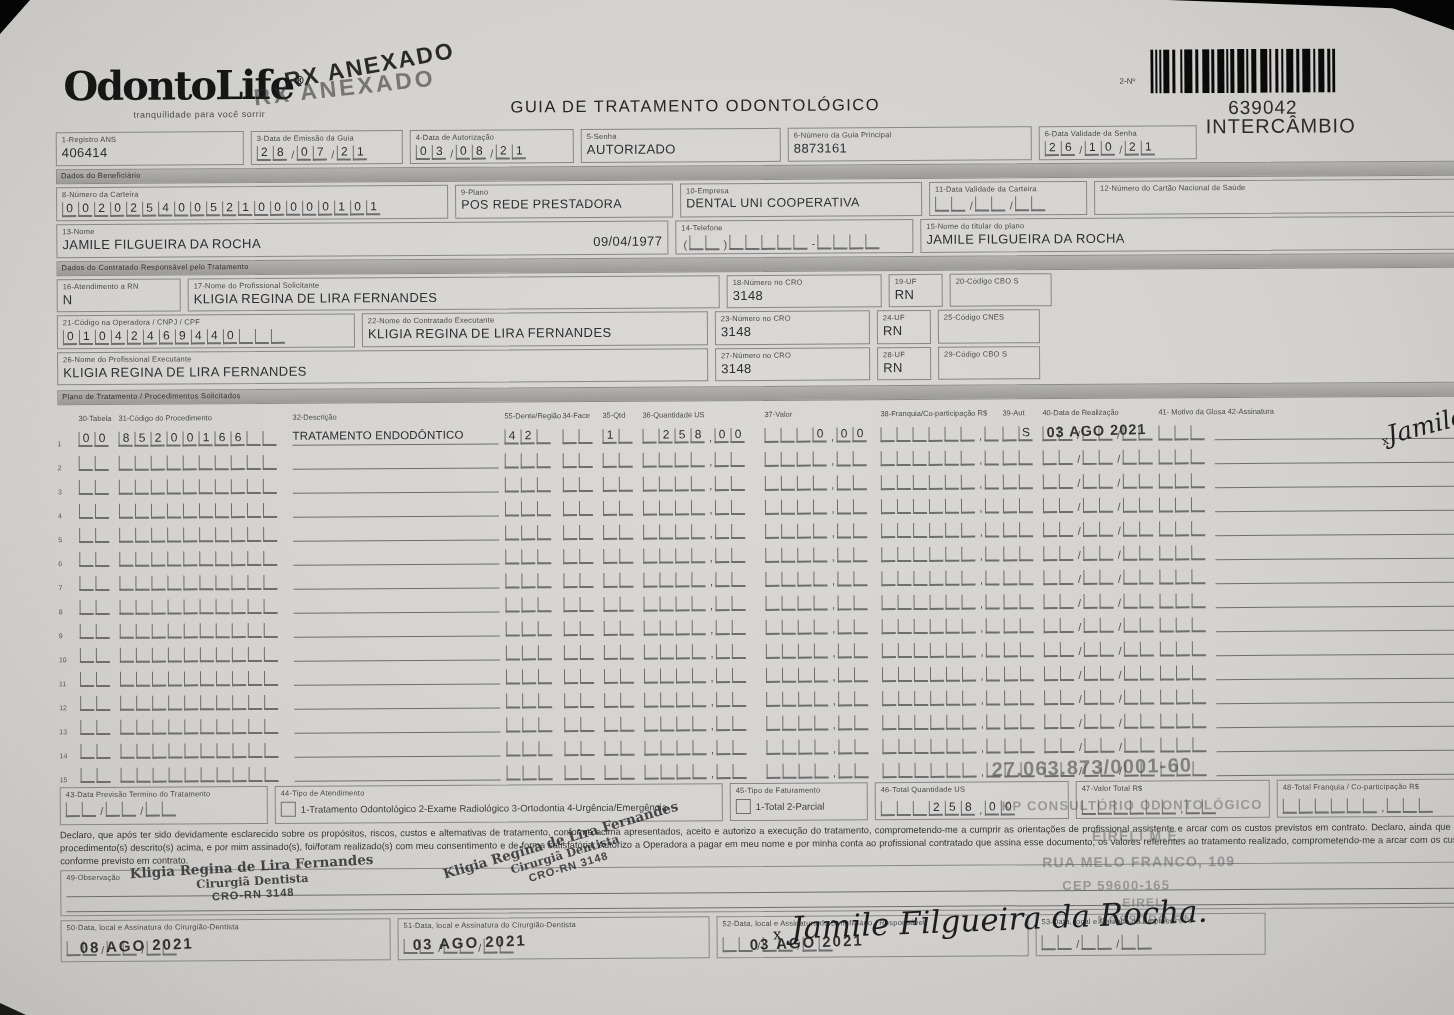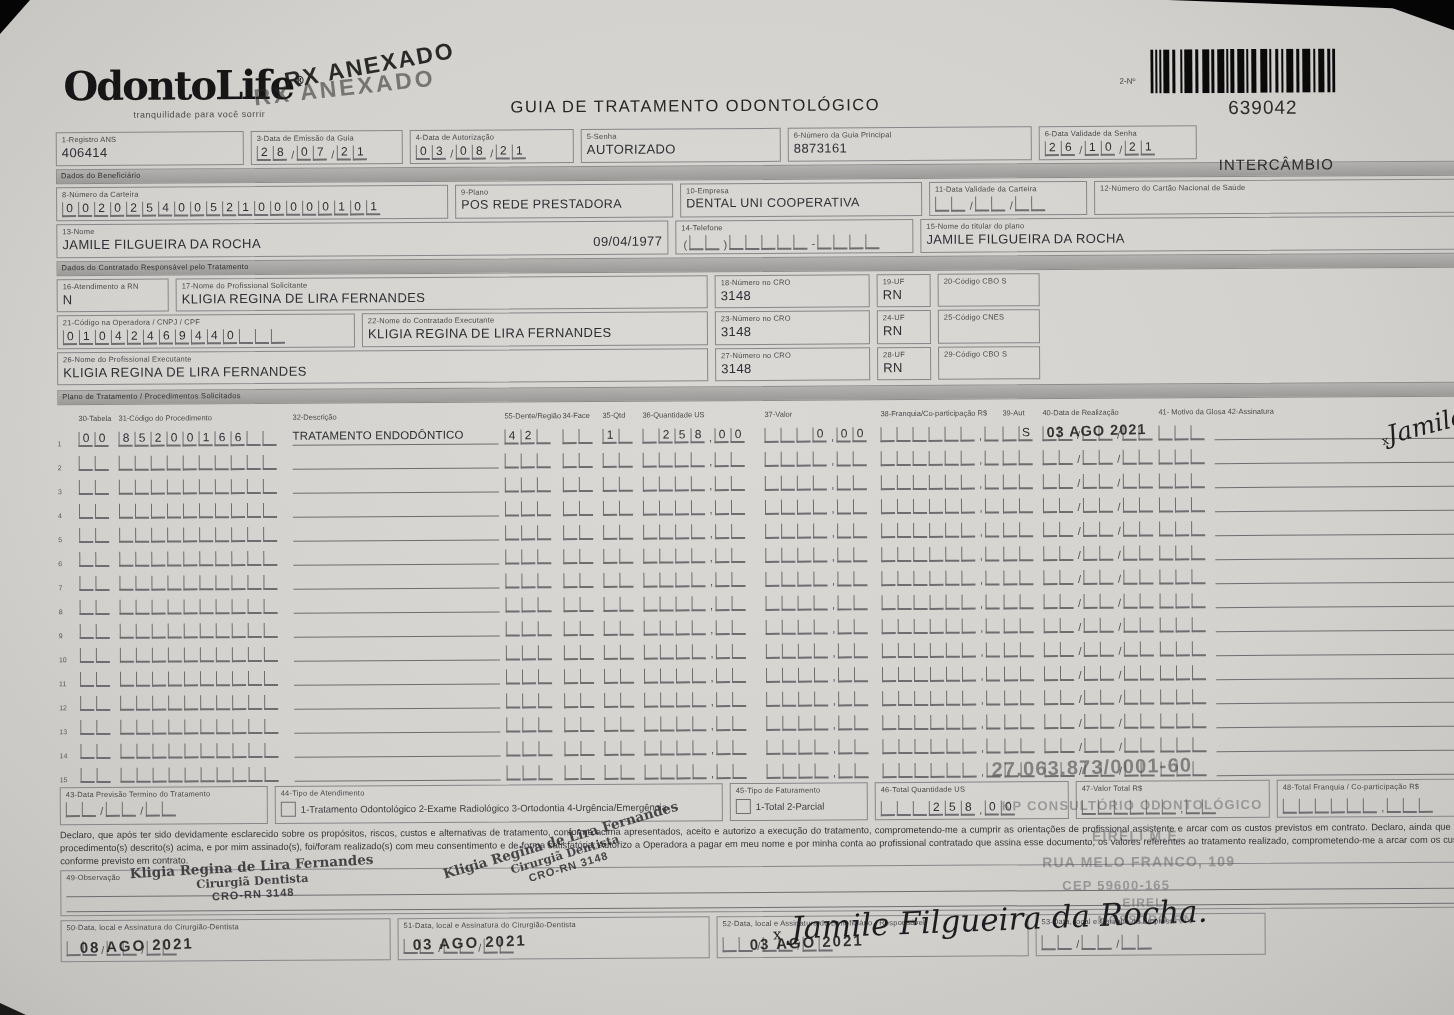--- a/index.html
+++ b/index.html
@@ -27,21 +27,21 @@
   .logo sup{font-size:12px;letter-spacing:0;}
   .tagline{position:absolute;left:78px;top:62px;font-size:9px;color:#4c4c4c;letter-spacing:.5px;}
   .rx-stamp{position:absolute;left:228px;top:6px;font-weight:bold;font-size:23px;color:rgba(26,26,26,.92);
     transform:rotate(-10deg);letter-spacing:2px;white-space:nowrap;}
   .rx-stamp2{position:absolute;left:198px;top:28px;font-weight:bold;font-size:23px;color:rgba(40,40,40,.55);
     transform:rotate(-6deg);letter-spacing:3px;white-space:nowrap;}
   .form-title{position:absolute;left:455px;top:52px;font-size:16.5px;letter-spacing:1.5px;color:#262626;}
   .nlabel{position:absolute;right:330px;top:35px;font-size:8px;color:#3c3c3c;}
   .barcode{position:absolute;right:130px;top:8px;}
   .bc-num{position:absolute;right:168px;top:56px;font-size:19px;color:#2b2b2b;letter-spacing:1px;}
-  .bc-sub{position:absolute;right:132px;top:74px;font-size:15px;color:#2b2b2b;letter-spacing:1px;margin-top:41px;}
+  .bc-sub{position:absolute;right:110px;top:74px;font-size:20px;color:#2b2b2b;letter-spacing:1px;}
   
   .frow{display:flex;gap:7px;align-items:stretch;margin-bottom:3px;}
   .fbox{border:1px solid #87878a;padding:2px 5px 3px 5px;box-sizing:border-box;position:relative;
     background:rgba(255,255,255,.03);} 
   .flabel{font-size:7.5px;color:#48484a;letter-spacing:.2px;white-space:nowrap;line-height:9px;}
   .fvalue{font-size:13px;color:#2e2f33;letter-spacing:.4px;line-height:17px;min-height:17px;white-space:nowrap;}
   .fvalue.small{font-size:12.5px;}
   .band{height:12px;background:linear-gradient(#b2b1af,#9b9a98);border:1px solid #8b8b89;
     font-size:7.5px;color:#2f2f2f;padding:1px 4px 0 4px;letter-spacing:.3px;margin:2px 0 3px 0;}
   
@@ -288,21 +288,21 @@
         <div class="fvalue">JAMILE FILGUEIRA DA ROCHA</div>
       </div>
     </div>
 
     <div class="band">Dados do Contratado Responsável pelo Tratamento</div>
 
     <div style="display:flex">
       <div style="flex:none;width:1010px">
 
         <div class="frow">
-          <div class="fbox" style="width:112px">
+          <div class="fbox" style="width:124px">
             <div class="flabel">16-Atendimento a RN</div>
             <div class="fvalue">N</div>
           </div>
           <div class="fbox" style="width:532px">
             <div class="flabel">17-Nome do Profissional Solicitante</div>
             <div class="fvalue">KLIGIA REGINA DE LIRA FERNANDES</div>
           </div>
           <div class="fbox" style="width:155px">
             <div class="flabel">18-Número no CRO</div>
             <div class="fvalue">3148</div>

